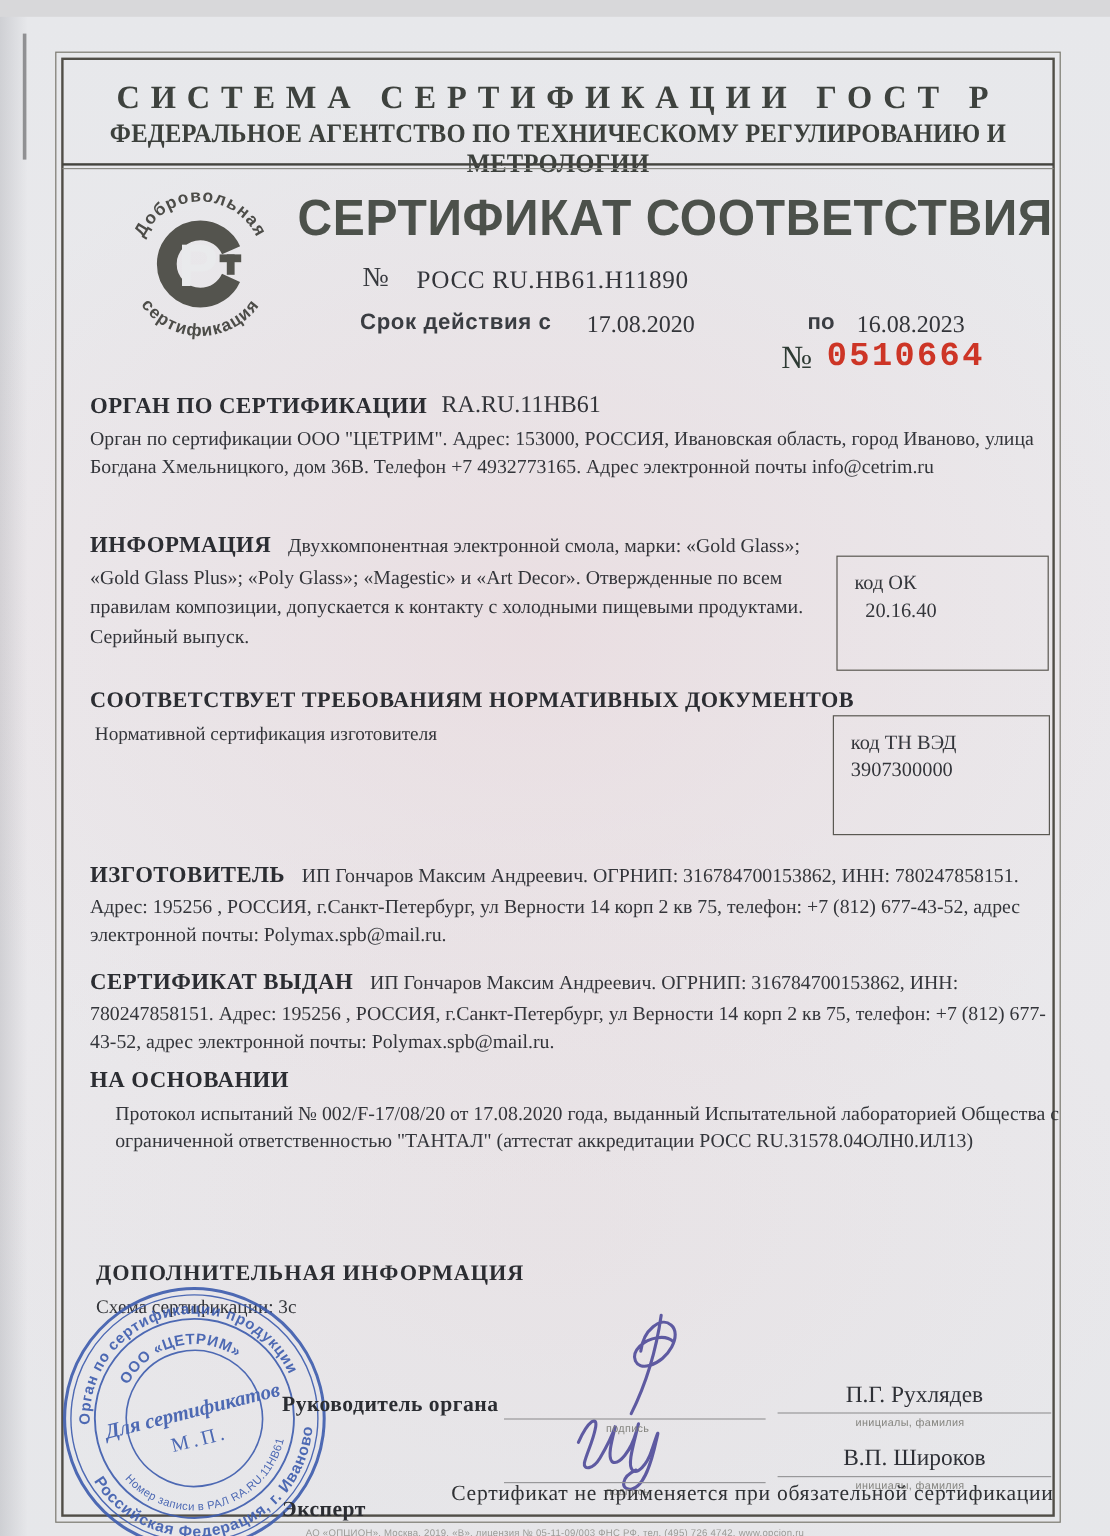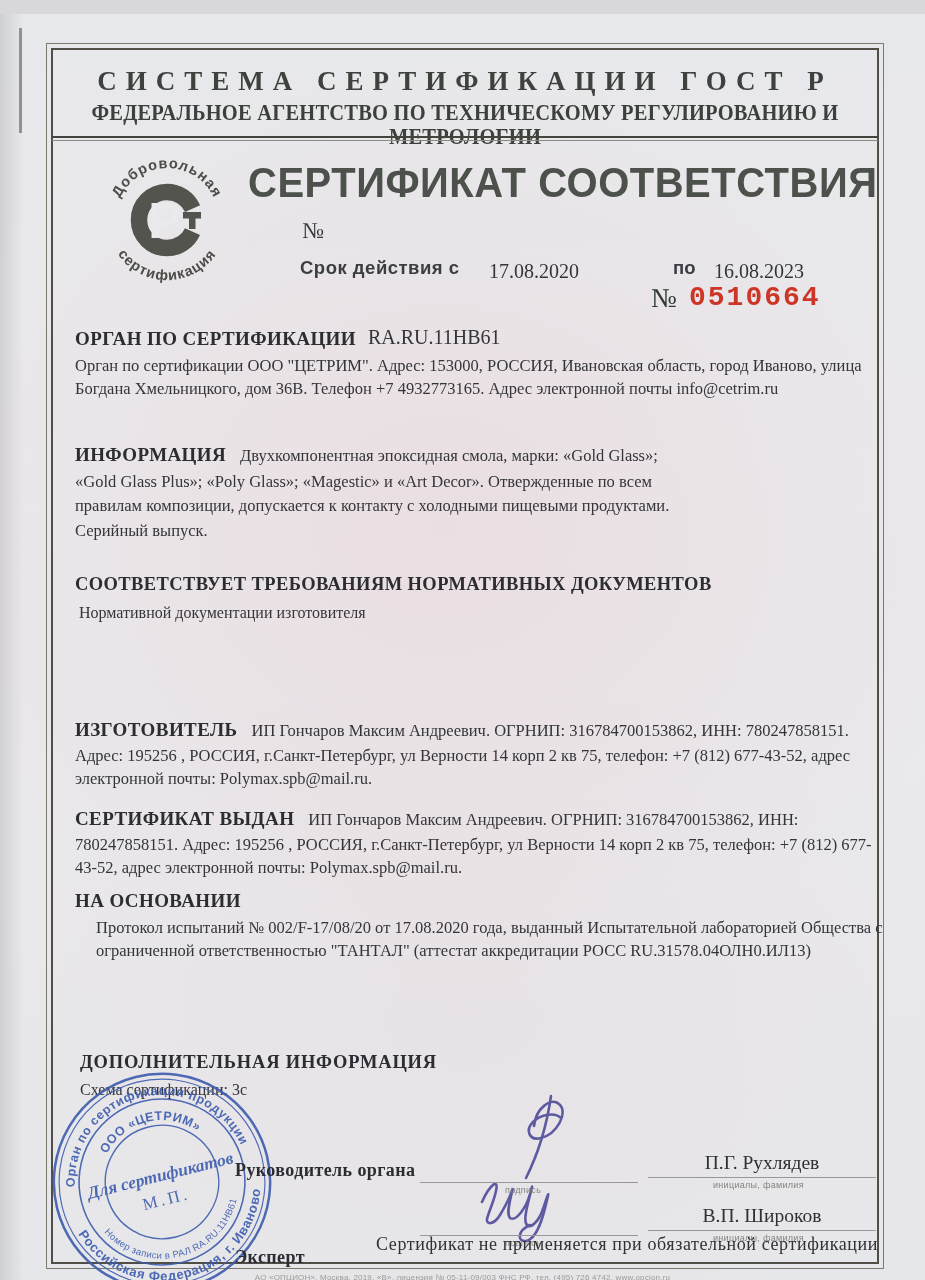--- a/index.html
+++ b/index.html
@@ -127,37 +127,46 @@
     </text>
     <circle cx="85" cy="74" r="28" fill="none" stroke="#54544e" stroke-width="16.5" stroke-dasharray="152 23.9" stroke-dashoffset="164"></circle>
     <rect x="101" y="66" width="18" height="6.5" fill="#54544e"></rect>
     <rect x="107" y="66" width="6.5" height="17" fill="#54544e"></rect>
     <text x="83" y="92" text-anchor="middle" font-family="Liberation Sans, sans-serif" font-weight="bold" font-size="50" fill="#e9eaec">Р</text>
   </svg>
 
   <div class="doc-title">СЕРТИФИКАТ СООТВЕТСТВИЯ</div>
 
   <span class="certno-sym">№</span>
+  <span class="certno-val">РОСС RU.НВ61.Н11890</span>
 
   <span class="val-label">Срок действия с</span>
   <span class="val-from">17.08.2020</span>
   <span class="val-to-lb">по</span>
   <span class="val-to">16.08.2023</span>
 
   <span class="blank-sym">№</span>
   <span class="blank-num">0510664</span>
 
   <div class="sec-head organ-head">ОРГАН ПО СЕРТИФИКАЦИИ</div>
   <div class="organ-code">RA.RU.11НВ61</div>
   <div class="sec-body organ-body">Орган по сертификации ООО "ЦЕТРИМ". Адрес: 153000, РОССИЯ, Ивановская область, город Иваново, улица Богдана Хмельницкого, дом 36В. Телефон +7 4932773165. Адрес электронной почты info@cetrim.ru</div>
 
-  <p class="product-para"><span class="inline-head">ИНФОРМАЦИЯ</span><span>Двухкомпонентная эпоксидная смола, марки: «Gold Glass»; «Gold Glass Plus»; «Poly Glass»; «Magestic» и «Art Decor». Отвержденные по всем правилам композиции, допускается к контакту с холодными пищевыми продуктами. Серийный выпуск.</span></p>
+  <p class="product-para"><span class="inline-head">ИНФОРМАЦИЯ</span><span>Двухкомпонентная электронной смола, марки: «Gold Glass»; «Gold Glass Plus»; «Poly Glass»; «Magestic» и «Art Decor». Отвержденные по всем правилам композиции, допускается к контакту с холодными пищевыми продуктами. Серийный выпуск.</span></p>
+  <div class="code-box box-ok">
+    <div>код ОК</div>
+    <div class="code-val">20.16.40</div>
+  </div>
 
   <div class="sec-head conf-head">СООТВЕТСТВУЕТ ТРЕБОВАНИЯМ НОРМАТИВНЫХ ДОКУМЕНТОВ</div>
-  <div class="sec-body conf-body">Нормативной документации изготовителя</div>
+  <div class="sec-body conf-body">Нормативной сертификация изготовителя</div>
+  <div class="code-box box-tn">
+    <div>код ТН ВЭД</div>
+    <div>3907300000</div>
+  </div>
 
   <p class="manu-para"><span class="inline-head">ИЗГОТОВИТЕЛЬ</span><span>ИП Гончаров Максим Андреевич. ОГРНИП: 316784700153862, ИНН: 780247858151. Адрес: 195256 , РОССИЯ, г.Санкт-Петербург, ул Верности 14 корп 2 кв 75, телефон: +7 (812) 677-43-52, адрес электронной почты: Polymax.spb@mail.ru.</span></p>
 
   <p class="issued-para"><span class="inline-head">СЕРТИФИКАТ ВЫДАН</span><span>ИП Гончаров Максим Андреевич. ОГРНИП: 316784700153862, ИНН: 780247858151. Адрес: 195256 , РОССИЯ, г.Санкт-Петербург, ул Верности 14 корп 2 кв 75, телефон: +7 (812) 677-43-52, адрес электронной почты: Polymax.spb@mail.ru.</span></p>
 
   <div class="sec-head basis-head">НА ОСНОВАНИИ</div>
   <div class="sec-body basis-body">Протокол испытаний № 002/F-17/08/20 от 17.08.2020 года, выданный Испытательной лабораторией Общества с ограниченной ответственностью "ТАНТАЛ" (аттестат аккредитации РОСС RU.31578.04ОЛН0.ИЛ13)</div>
 
   <div class="sec-head addl-head">ДОПОЛНИТЕЛЬНАЯ ИНФОРМАЦИЯ</div>
   <div class="sec-body addl-body">Схема сертификации: 3с</div>

